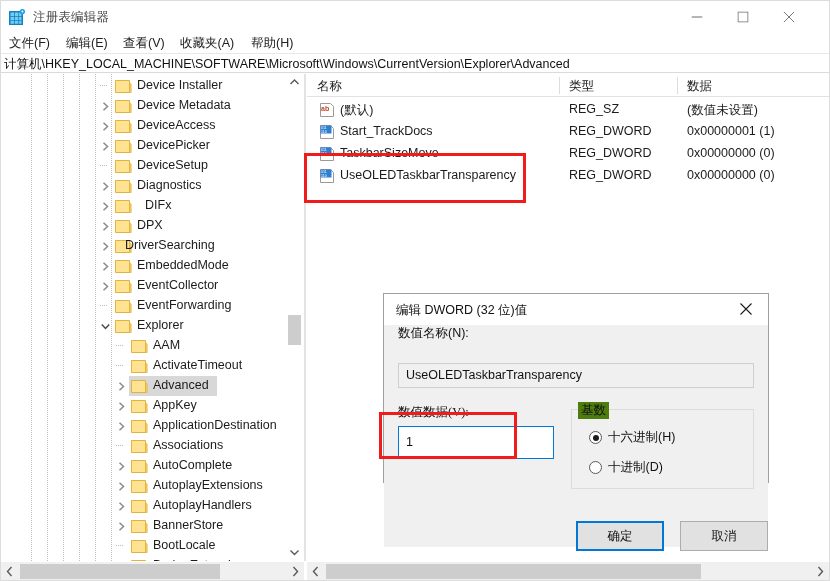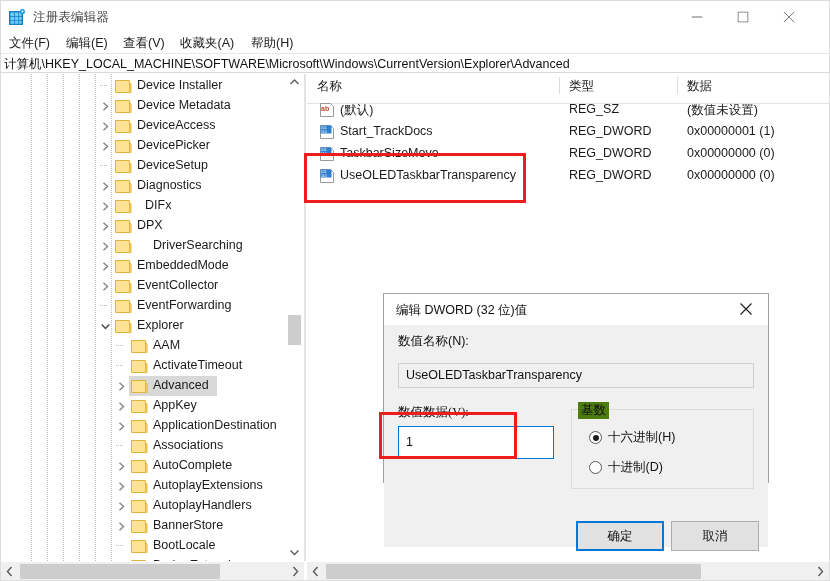--- a/index.html
+++ b/index.html
@@ -60,21 +60,21 @@
   .tsb .thumb { position:absolute; left:2px; width:13px; background:#cdcdcd; }
 
   
   .hsb-left { position:absolute; left:0px; top:561px; width:303px; height:19px; background:#f0f0f0; }
   .hsb-right { position:absolute; left:306px; top:561px; width:522px; height:19px; background:#f0f0f0; }
   .hsb .arrow { position:absolute; top:0; width:17px; height:19px;}
   .hsb .thumb { position:absolute; top:2px; height:15px; background:#cdcdcd;}
 
   
   .listpane { position:absolute; left:306px; top:73px; width:522px; height:487px; background:#fff; overflow:hidden;}
-  .lheader { position:absolute; left:0; top:0; width:522px; height:30px; background:#fff; border-bottom:1px solid #e2e2e2;}
+  .lheader { position:absolute; left:0; top:0; width:522px; height:23px; background:#fff; border-bottom:1px solid #e2e2e2;}
   .lhcell { position:absolute; top:4px; font-size:12.5px; color:#1b1b1b; }
   .lhdiv { position:absolute; top:3px; width:1px; height:17px; background:#dcdcdc; }
   .lrow { position:absolute; left:0; width:522px; height:22px; }
   .licon { position:absolute; left:12px; top:3px; width:16px; height:16px; }
   .lname { position:absolute; left:33px; top:3px; font-size:12.5px; color:#1b1b1b; white-space:nowrap;}
   .ltype { position:absolute; left:262px; top:3px; font-size:12.5px; color:#1b1b1b; white-space:nowrap;}
   .ldata { position:absolute; left:380px; top:3px; font-size:12.5px; color:#1b1b1b; white-space:nowrap;}
 
   
   .redbox { position:absolute; border:3px solid #f01c1c; background:transparent; }
@@ -254,21 +254,21 @@
         <div class="trow" style="top: 162px;">
           <div class="chev" style="left: 96px;">
             <svg width="9" height="9" viewBox="0 0 9 9">
               <path d="M2.5 0.8 L6.5 4.5 L2.5 8.2" fill="none" stroke="#8a8a8a" stroke-width="1.5"></path>
             </svg>
           </div>
           <div class="folder" style="left: 114px;"><svg width="17" height="15" viewBox="0 0 17 15">
               <path d="M0.5 1.5 h14 v12 h-14 z" fill="#fde392" stroke="#e3b23c" stroke-width="1"></path>
               <path d="M14.5 3.5 l1.6 1.6 v8.4 h-1.6 z" fill="#f6cf6b" stroke="#e3b23c" stroke-width="0.8"></path>
             </svg></div>
-          <div class="tlabel" style="left: 152px;">DriverSearching</div>
+          <div class="tlabel" style="left: 124px;">DriverSearching</div>
         </div>
         <div class="trow" style="top: 182px;">
           <div class="chev" style="left: 96px;">
             <svg width="9" height="9" viewBox="0 0 9 9">
               <path d="M2.5 0.8 L6.5 4.5 L2.5 8.2" fill="none" stroke="#8a8a8a" stroke-width="1.5"></path>
             </svg>
           </div>
           <div class="folder" style="left: 114px;"><svg width="17" height="15" viewBox="0 0 17 15">
               <path d="M0.5 1.5 h14 v12 h-14 z" fill="#fde392" stroke="#e3b23c" stroke-width="1"></path>
               <path d="M14.5 3.5 l1.6 1.6 v8.4 h-1.6 z" fill="#f6cf6b" stroke="#e3b23c" stroke-width="0.8"></path>
@@ -536,21 +536,21 @@
   <div class="dialog">
     <div class="dlg-title">
       <div class="dlg-title-text">编辑 DWORD (32 位)值</div>
       <div class="dlg-close">
         <svg width="12" height="12" viewBox="0 0 12 12">
             <path d="M0.5 0.5 L11.5 11.5 M11.5 0.5 L0.5 11.5" stroke="#1b1b1b" stroke-width="1.1"></path>
           </svg>
       </div>
     </div>
     <div class="dlg-body">
-      <div class="dlg-lbl" style="left:14px; top:8px;">数值名称(N):</div>
+      <div class="dlg-lbl" style="left:14px; top:0;">数值名称(N):</div>
       <div class="dlg-input readonly" style="left:14px; top:38px; width:356px; height:25px;">
         <div class="val">UseOLEDTaskbarTransparency</div>
       </div>
 
       <div class="dlg-lbl" style="left:14px; top:79px;font-family:Liberation Serif, serif;">数值数据(V):</div>
       <div class="dlg-input focus" style="left:14px; top:101px; width:156px; height:33px;">
         <div class="val" style="top:8px;">1</div>
       </div>
 
       <div class="groupbox" style="left:187px; top:84px; width:183px; height:80px;"></div>
@@ -560,20 +560,20 @@
         <span class="circ"></span>
         <span class="dot"></span>
         <span class="rtxt">十六进制(H)</span>
       </div>
       <div class="radio" style="left:205px; top:134px;">
         <span class="circ"></span>
         <span class="rtxt">十进制(D)</span>
       </div>
 
       <div class="dlg-btn default" style="left:192px; top:196px; width:88px;">确定</div>
-      <div class="dlg-btn" style="left:287px; top:196px; width:88px;">取消</div>
+      <div class="dlg-btn" style="left:296px; top:196px; width:88px;">取消</div>
     </div>
   </div>
 
   <div class="redbox" style="left:303px; top:152px; width:222px; height:50px;"></div>
   <div class="redbox" style="left:378px; top:411px; width:138px; height:47px;"></div>
 
 </div>
 
 </body></html>

